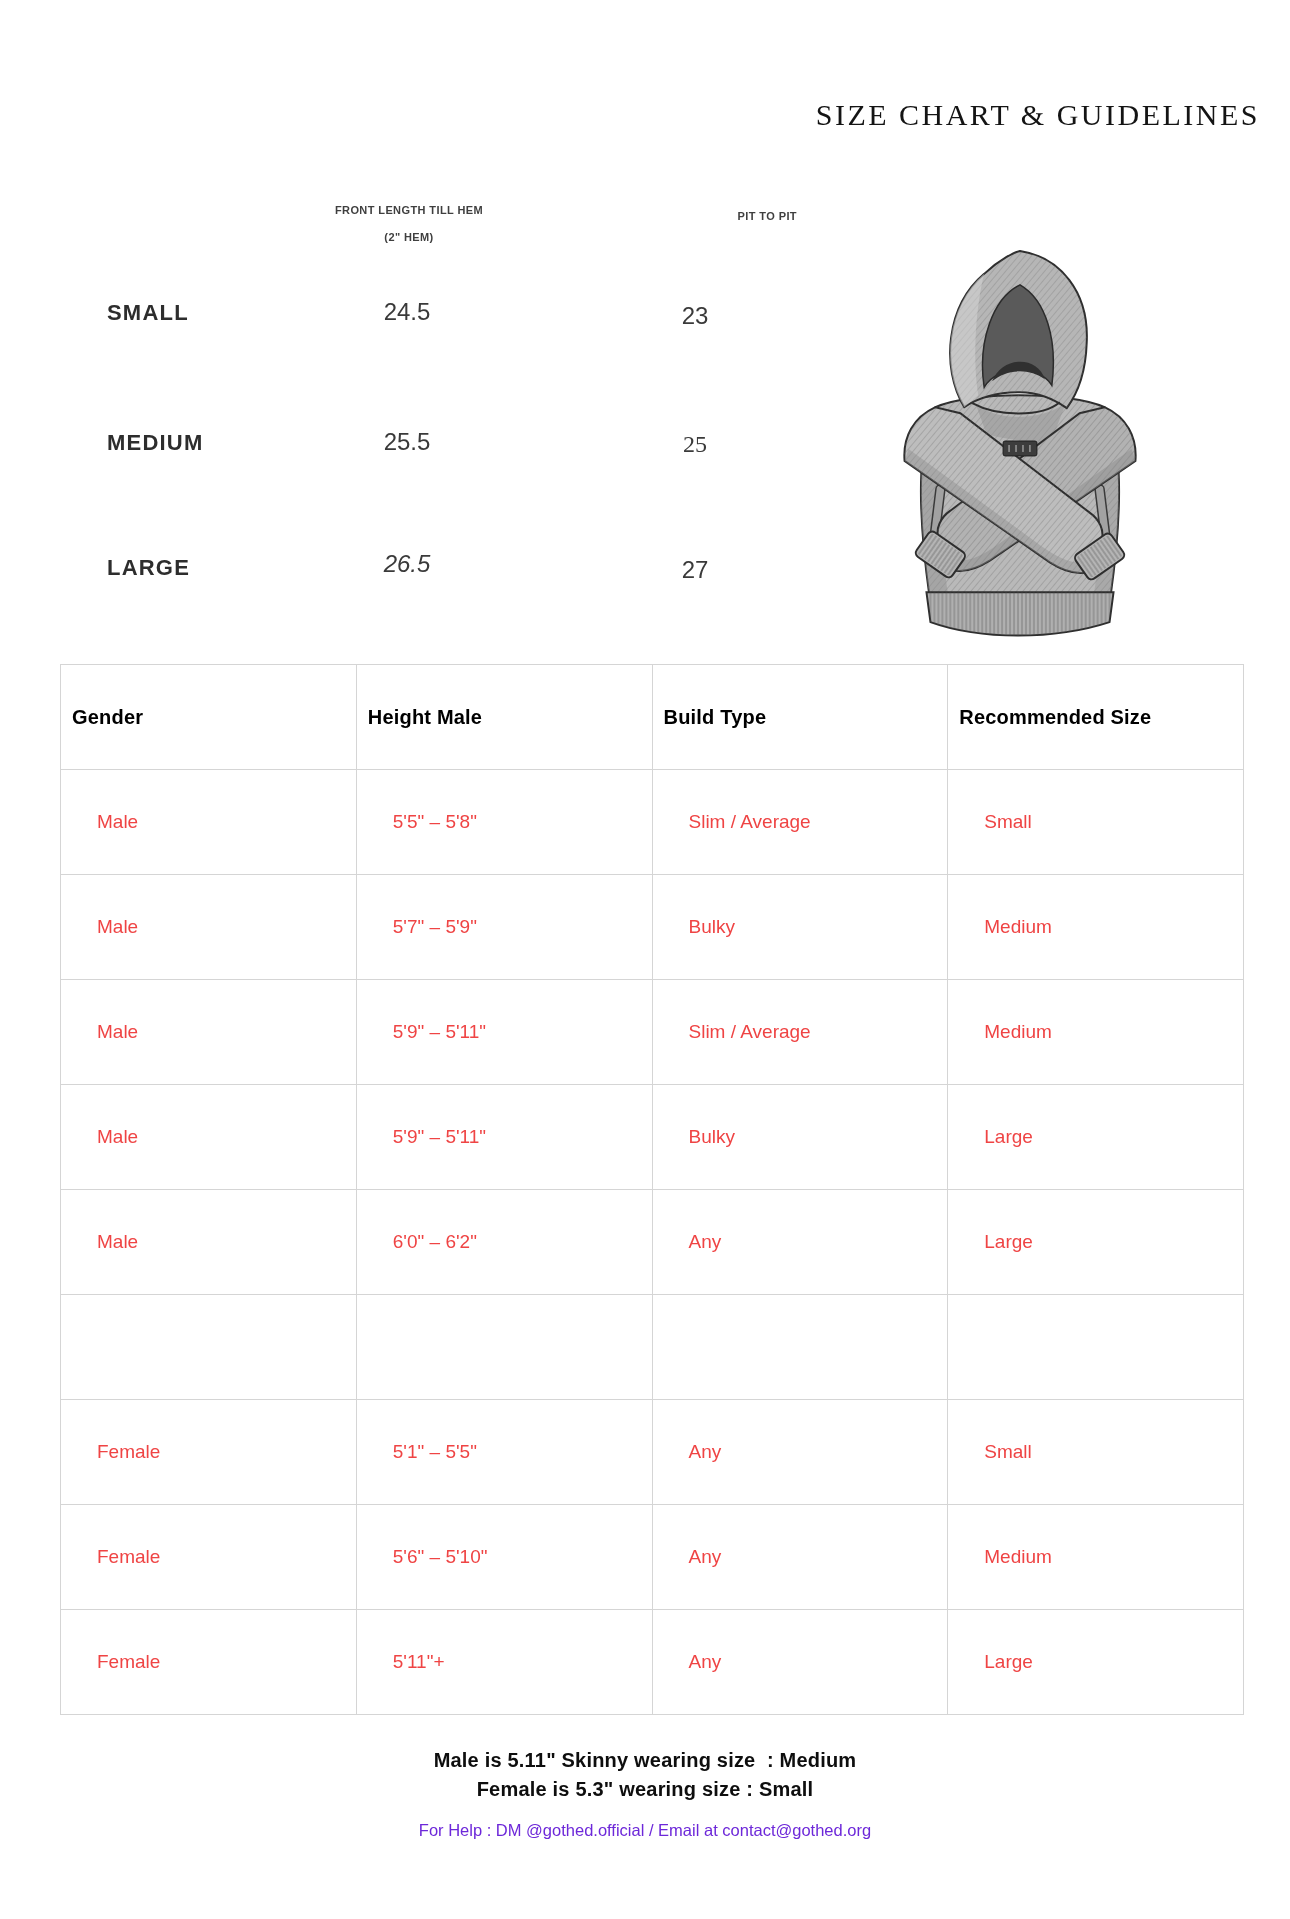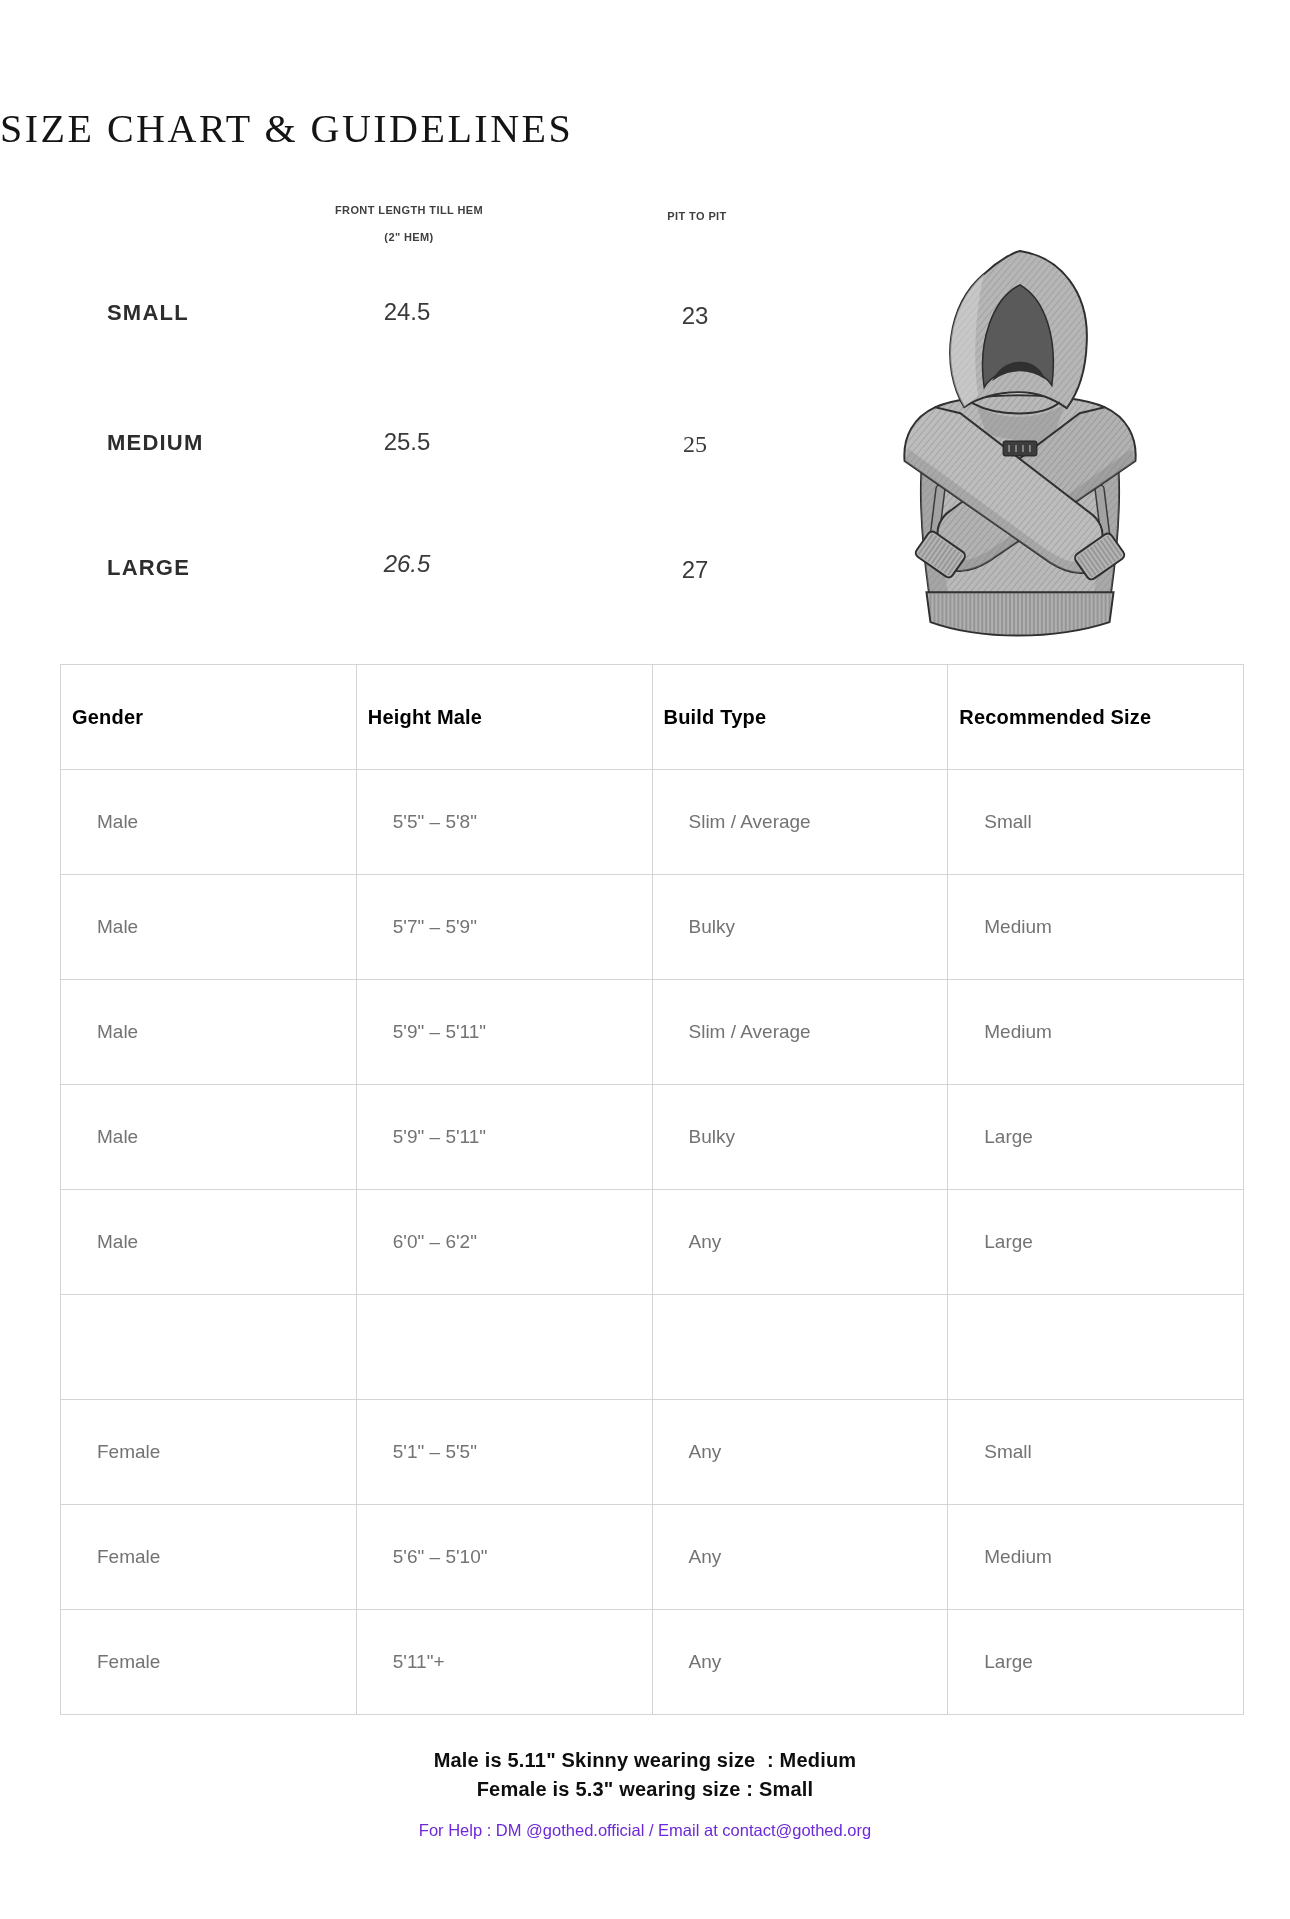--- a/index.html
+++ b/index.html
@@ -3,50 +3,50 @@
 <meta charset="utf-8">
 <style>
   html,body{margin:0;padding:0;background:#ffffff;}
   .page{
     position:relative; width:1290px; height:1919px; background:#ffffff;
     font-family:"Liberation Sans","DejaVu Sans",sans-serif; overflow:hidden;
   }
   .abs{position:absolute;}
   
   .title{
-    top:78px; left:0; width:1260px; text-align:left;
+    top:78px; left:0; width:1260px; text-align:right;
     font-family:"Liberation Serif","DejaVu Serif",serif;
-    font-size:40px; font-weight:400; letter-spacing:2.5px; color:#141414;
+    font-size:30px; font-weight:400; letter-spacing:2.5px; color:#141414;
     white-space:nowrap;
   }
   
   .mh{font-size:11px; font-weight:700; color:#3f3f3f; letter-spacing:.4px; text-align:center; line-height:27px;}
   .mh-front{top:197px; left:249px; width:320px;}
-  .mh-pit{top:203px; left:597px; width:200px;}
+  .mh-pit{top:203px; left:597px; width:200px;text-align:right;}
   
   .m-label{left:107px; font-size:22px; font-weight:700; letter-spacing:1.2px; color:#2d2d2d; line-height:26px;}
   .m-val{width:120px; text-align:center; font-size:24px; font-weight:400; color:#3a3a3a; line-height:28px;}
   .m-val1{left:347px;}
   .m-val2{left:635px;}
   .rs-label{top:300px;} .rs-v1{top:298px;} .rs-v2{top:302px;}
   .rm-label{top:430px;} .rm-v1{top:428px;} .rm-v2{top:430px;font-family:Liberation Serif, serif;}
   .rl-label{top:555px;} .rl-v1{top:550px;font-style:italic;} .rl-v2{top:556px;}
   
   .hoodie{top:246px; left:880px; width:280px; height:398px;}
   
   .guide-table{
     position:absolute; top:664px; left:60px; width:1184px;
     border-collapse:collapse; table-layout:fixed;
   }
   .guide-table th, .guide-table td{
     border:1px solid #d5d5d5; padding:0 8px 0 11px;
     vertical-align:middle; text-align:left; height:104px;
   }
   .guide-table th{font-size:20px; font-weight:700; color:#000000; letter-spacing:.2px;}
-  .guide-table td{font-size:19px; font-weight:400; color:#737373;padding-left:36px;}
+  .guide-table td{font-size:19px; font-weight:400; color:#ef4444;padding-left:36px;}
   
   .fnote{left:0; width:1290px; text-align:center; white-space:pre-wrap;}
   .f1{top:1749px; font-size:20px; font-weight:700; color:#0e0e0e; letter-spacing:.2px;}
   .f2{top:1778px; font-size:20px; font-weight:700; color:#0e0e0e; letter-spacing:.2px;}
   .f3{top:1821px; font-size:16.5px; font-weight:400; color:#6d28d9;}
 </style>
 </head>
 <body>
 
 <div class="page">

